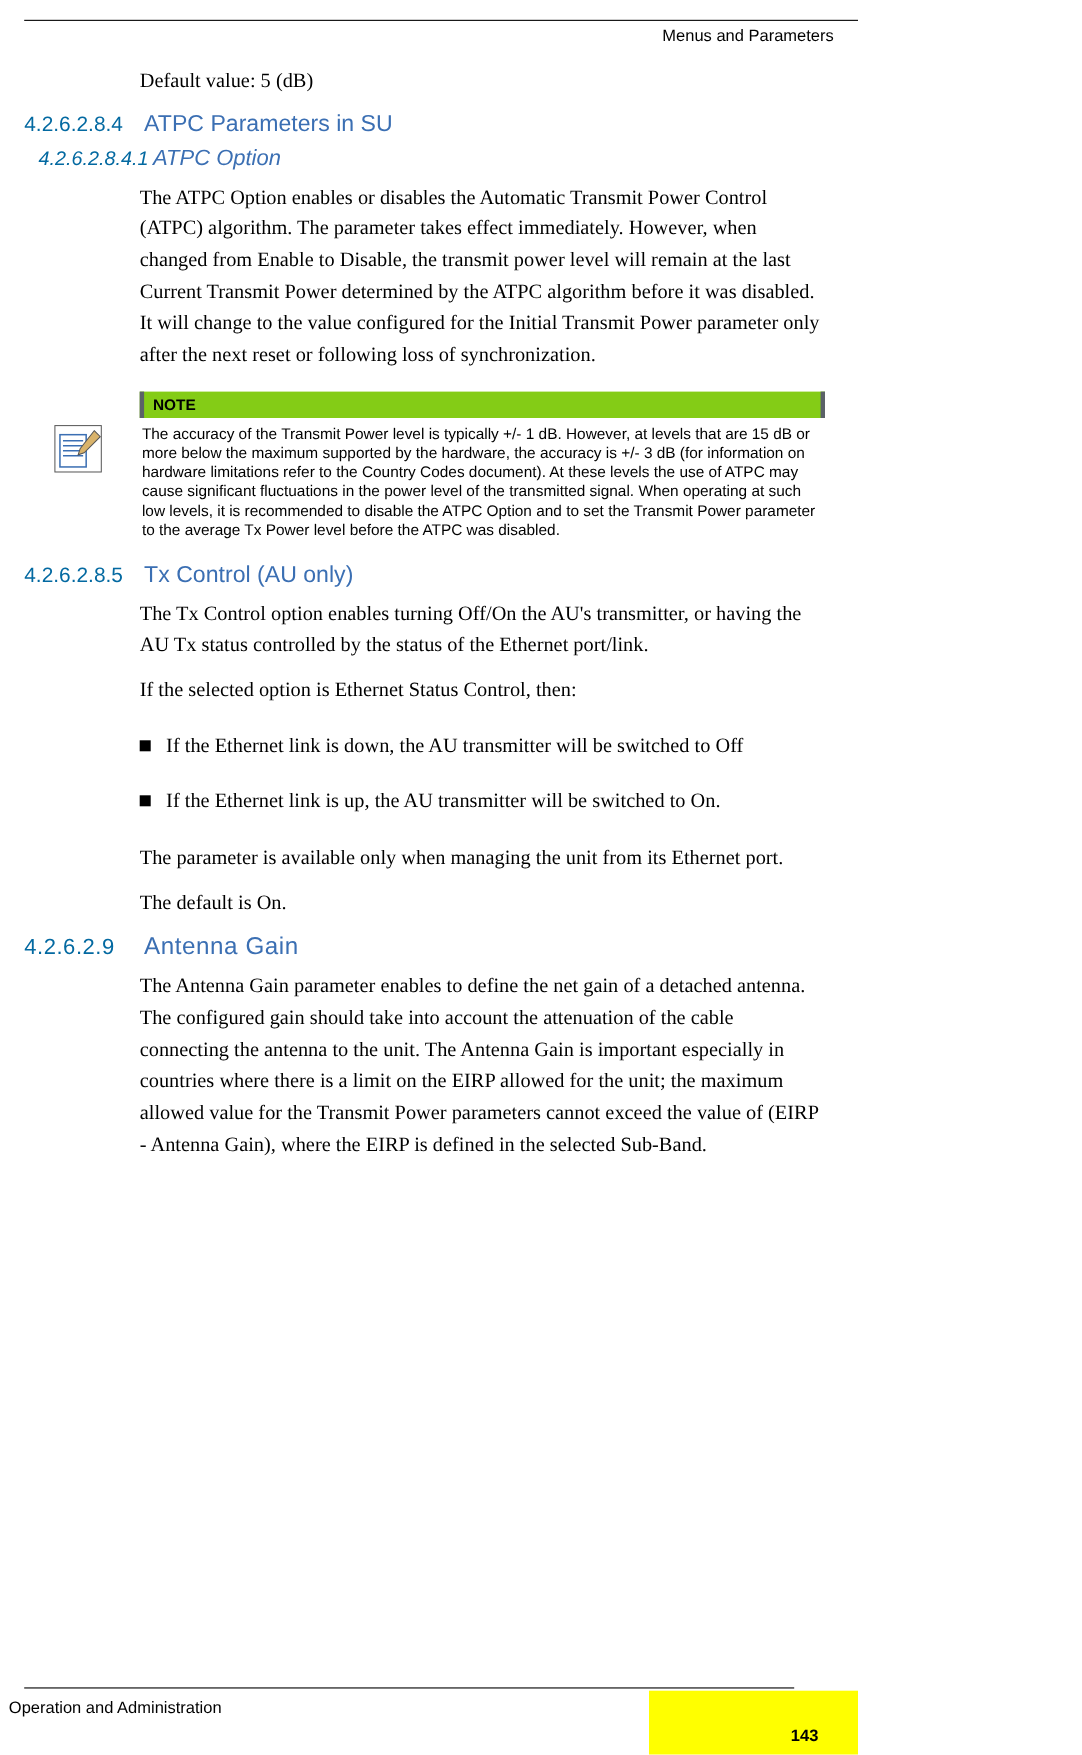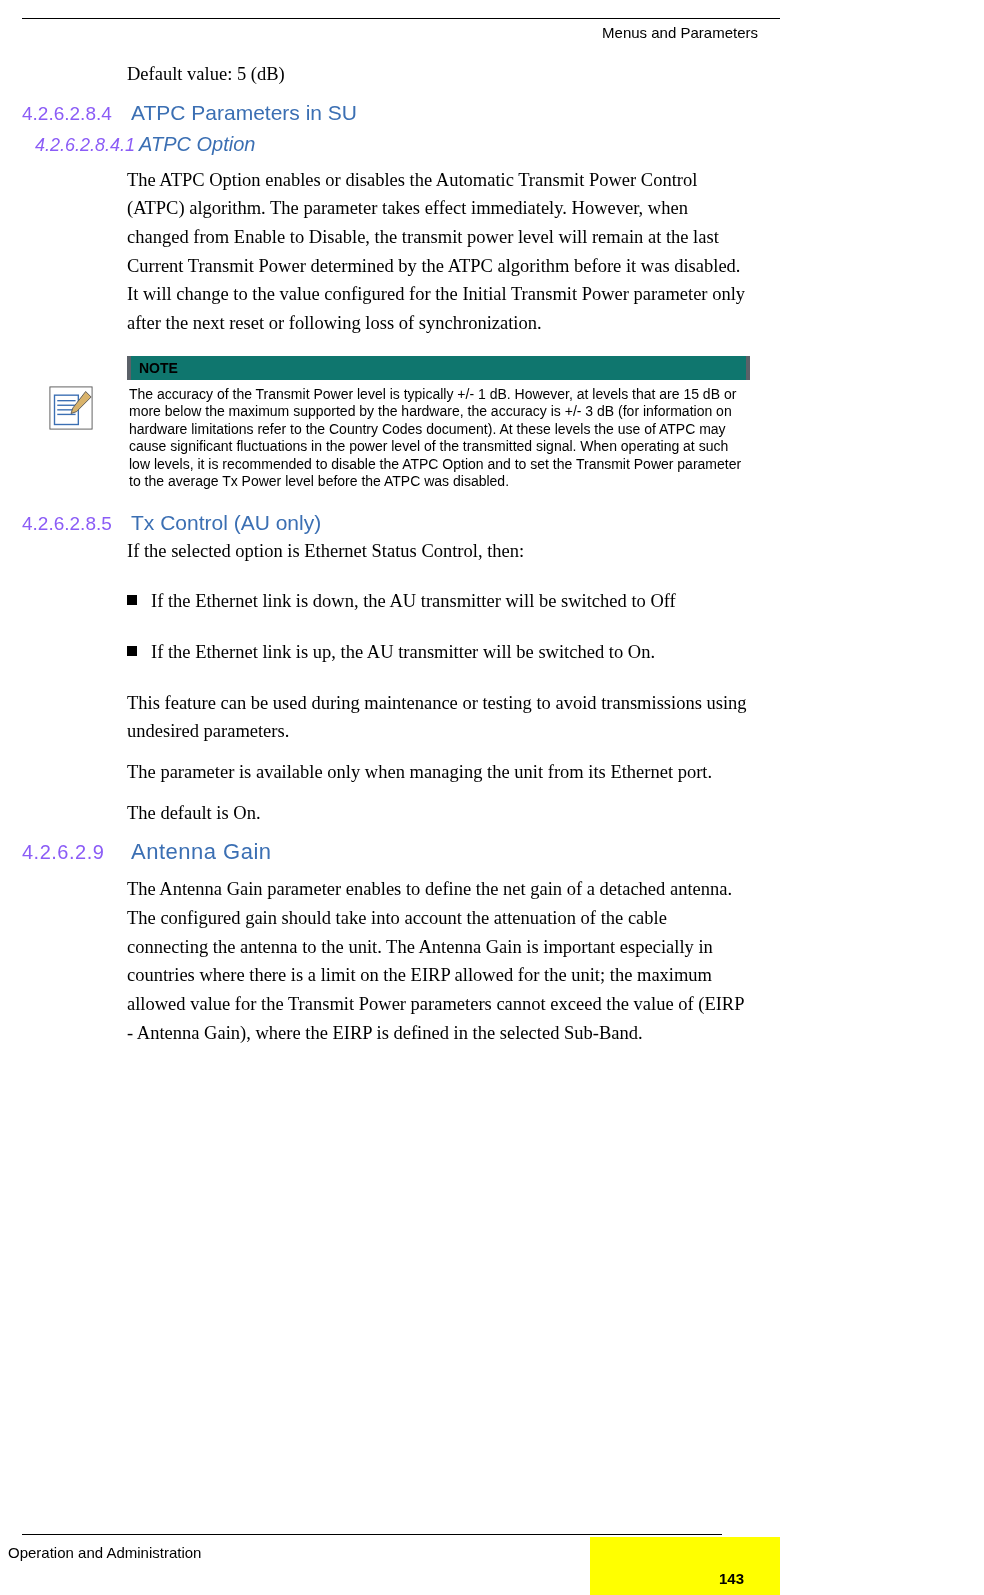--- a/index.html
+++ b/index.html
@@ -46,21 +46,21 @@
     text-align: left;
   }
   .h-num-row {
     margin-top: 8px;
     margin-bottom: 2px;
   }
   .h-num {
     display: inline-block;
     vertical-align: baseline;
     font-family: Arial, Helvetica, sans-serif;
-    color: #8b5cf6;
+    color: #0369a1;
   }
   .h-title {
     display: inline-block;
     vertical-align: baseline;
     font-family: Arial, Helvetica, sans-serif;
     color: #3b6fb3;
   }
   .h4 .h-num { font-size: 19px; width: 105px; }
   .h4 .h-title { font-size: 21px; }
   .h5 .h-num { font-size: 18px; font-style: italic; width: 145px; margin-left: 13px;}
@@ -69,21 +69,21 @@
   .h3 .h-num { font-size: 20px; width: 105px; font-family: Verdana, Arial, sans-serif; letter-spacing: 0.5px;}
   .h3 .h-title { font-size: 22px; font-family: Verdana, Arial, sans-serif; letter-spacing: 0.5px;}
   .note-block {
     margin-left: 105px;
     margin-right: 8px;
     margin-top: 18px;
     margin-bottom: 18px;
     position: relative;
   }
   .note-header {
-    background: #0f766e;
+    background: #84cc16;
     border-left: 4px solid #5b6168;
     border-right: 4px solid #5b6168;
     font-family: Arial, Helvetica, sans-serif;
     font-weight: bold;
     font-size: 14px;
     padding: 4px 8px;
     color: #000;
   }
   .note-body {
     font-family: Arial, Helvetica, sans-serif;
@@ -182,32 +182,32 @@
       </div>
       <div class="note-header">NOTE</div>
       <div class="note-body">The accuracy of the Transmit Power level is typically +/- 1 dB. However, at levels that are 15 dB or more below the maximum supported by the hardware, the accuracy is +/- 3 dB (for information on hardware limitations refer to the Country Codes document). At these levels the use of ATPC may cause significant fluctuations in the power level of the transmitted signal. When operating at such low levels, it is recommended to disable the ATPC Option and to set the Transmit Power parameter to the average Tx Power level before the ATPC was disabled.</div>
     </div>
 
     <div class="h-num-row h4" style="margin-top:18px;">
       <span class="h-num">4.2.6.2.8.5</span>
       <span class="h-title">Tx Control (AU only)</span>
     </div>
 
+    <p class="body-text" style="margin-top:10px;">The Tx Control option enables turning Off/On the AU's transmitter, or having the AU Tx status controlled by the status of the Ethernet port/link.</p>
     <p class="body-text">If the selected option is Ethernet Status Control, then:</p>
 
     <div class="bullet-row">
       <div class="bullet-square"></div>
       <div class="bullet-text">If the Ethernet link is down, the AU transmitter will be switched to Off</div>
     </div>
     <div class="bullet-row">
       <div class="bullet-square"></div>
       <div class="bullet-text">If the Ethernet link is up, the AU transmitter will be switched to On.</div>
     </div>
 
-    <p class="body-text">This feature can be used during maintenance or testing to avoid transmissions using undesired parameters.</p>
     <p class="body-text">The parameter is available only when managing the unit from its Ethernet port.</p>
     <p class="body-text">The default is On.</p>
 
     <div class="h-num-row h3" style="margin-top:6px;">
       <span class="h-num">4.2.6.2.9</span>
       <span class="h-title">Antenna Gain</span>
     </div>
 
     <p class="body-text" style="margin-top:10px;">The Antenna Gain parameter enables to define the net gain of a detached antenna. The configured gain should take into account the attenuation of the cable connecting the antenna to the unit. The Antenna Gain is important especially in countries where there is a limit on the EIRP allowed for the unit; the maximum allowed value for the Transmit Power parameters cannot exceed the value of (EIRP - Antenna Gain), where the EIRP is defined in the selected Sub-Band.</p>
 

